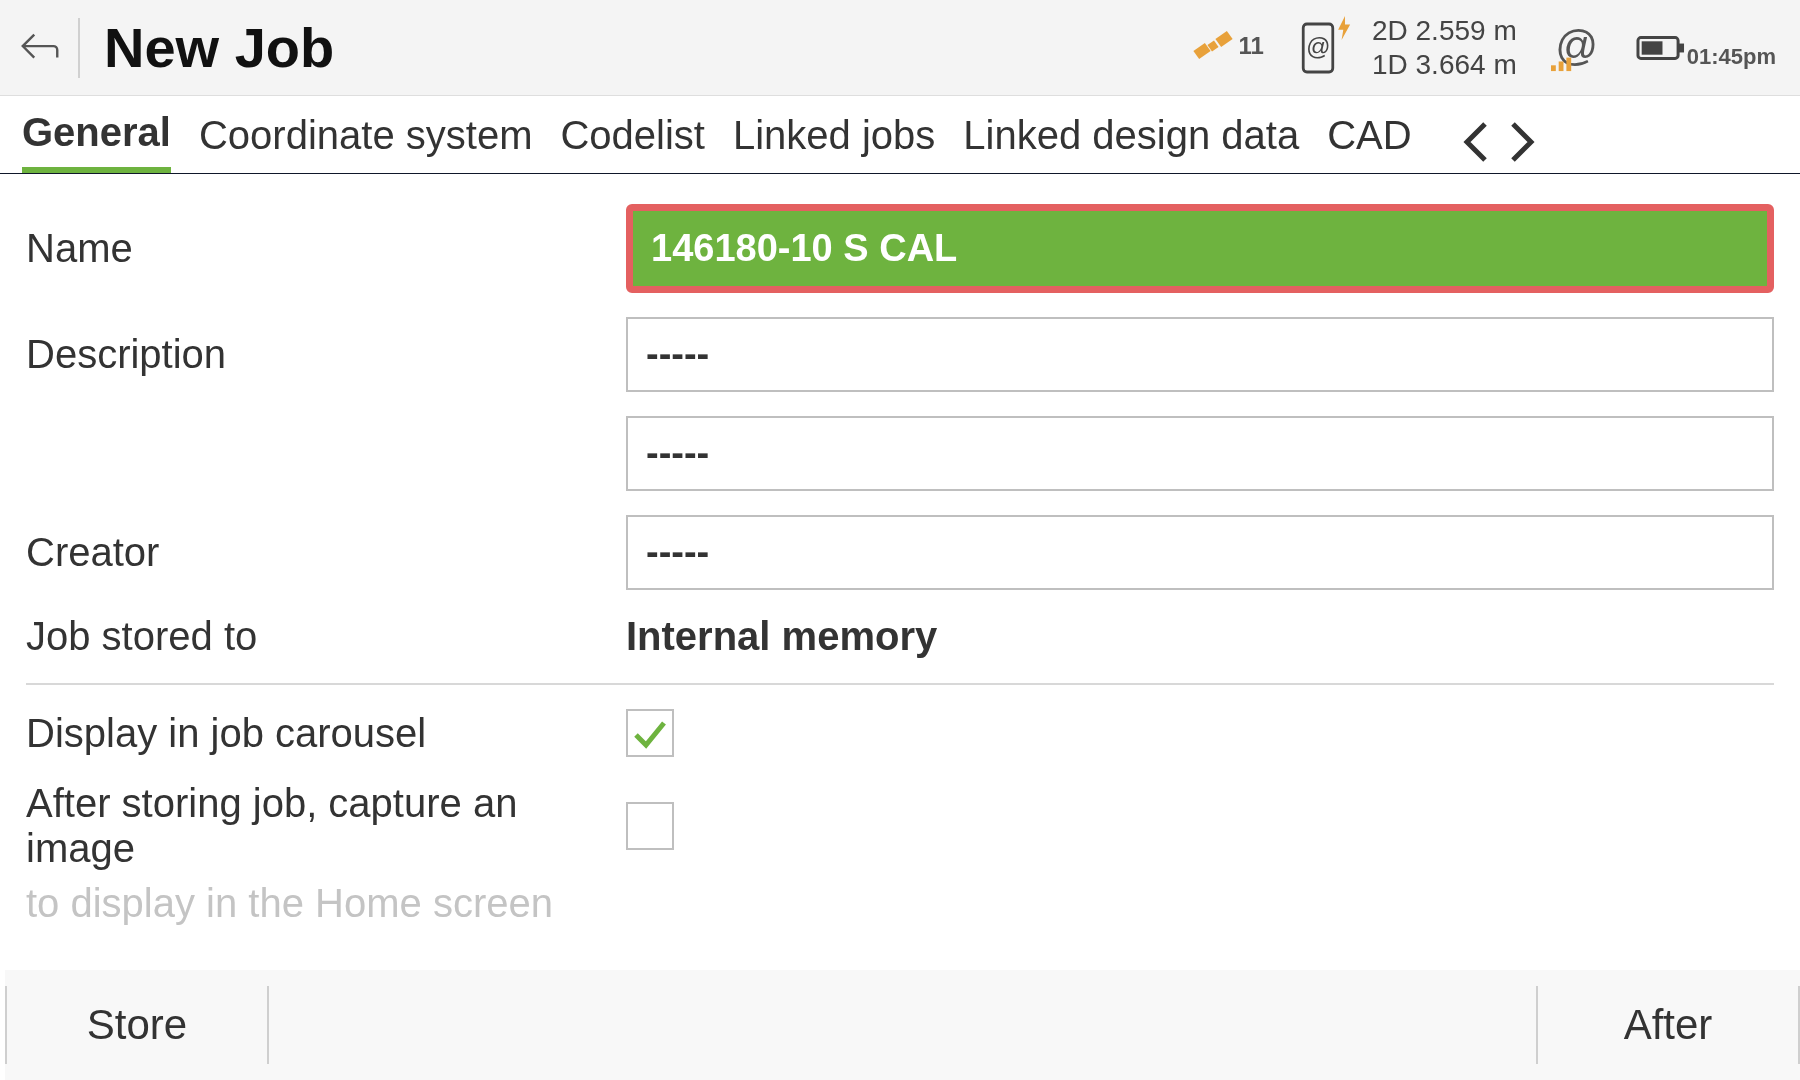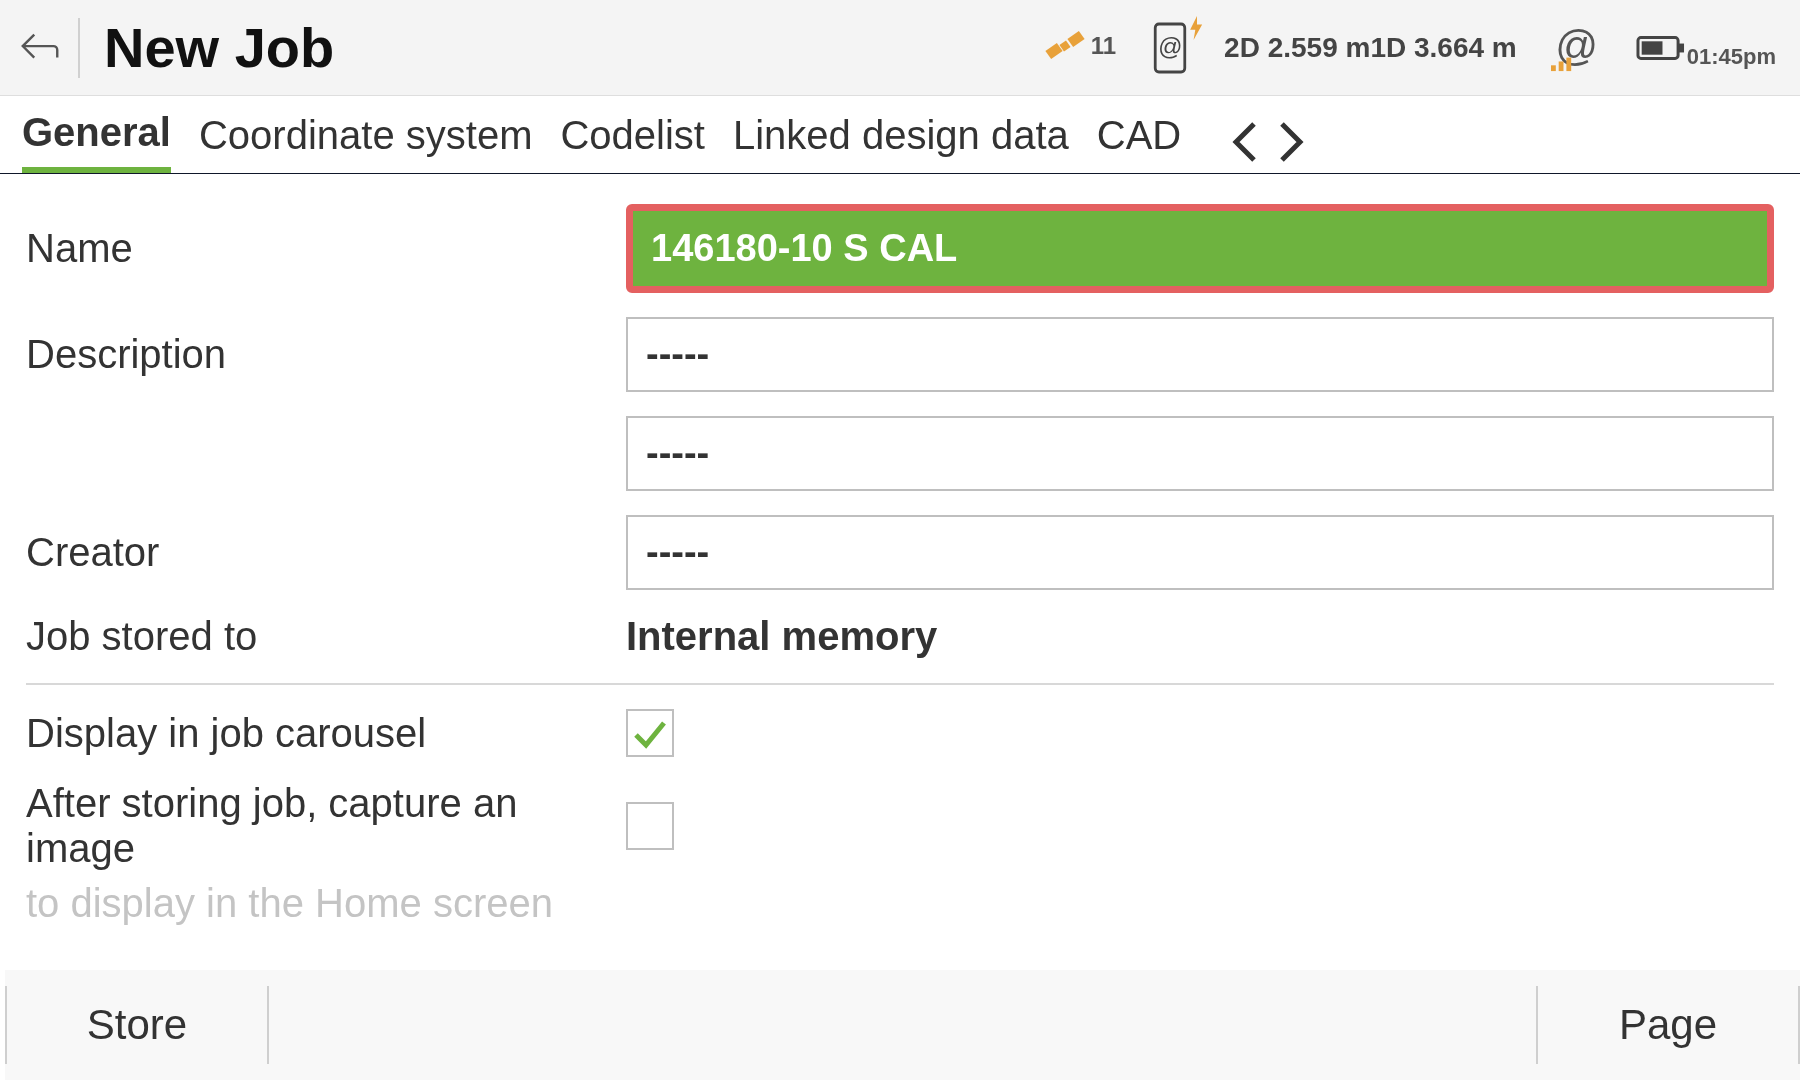--- a/index.html
+++ b/index.html
@@ -29,21 +29,21 @@
   }
   .back-btn svg { width: 46px; height: 46px; stroke: #555; stroke-width: 2.5; fill: none; }
   .title-sep { width: 2px; height: 60px; background: #d0d0d0; margin: 0 24px 0 10px; }
   .page-title { font-size: 56px; font-weight: 700; color: #111; flex: 0 0 auto; }
   .header-spacer { flex: 1; }
 
   .status-cluster { display: flex; align-items: center; gap: 30px; margin-right: 6px; }
   .status-item { display: flex; flex-direction: row; align-items: center; color: #444; font-size: 24px; font-weight: 600; }
   .status-item svg { width: 52px; height: 52px; }
   .sat-count { margin-top: -4px; color: #555; }
-  .accuracy-block { display: flex; flex-direction: row; justify-content: center; font-size: 28px; font-weight: 700; color: #444; line-height: 1.2; }
+  .accuracy-block { display: flex; flex-direction: column; justify-content: center; font-size: 28px; font-weight: 400; color: #444; line-height: 1.2; }
   .icon-col { display: flex; align-items: center; }
   .clock-text { font-size: 22px; font-weight: 700; color: #555; margin-top: 19px; }
 
   
   .tabstrip {
     display: flex;
     align-items: center;
     padding: 14px 22px 0 22px;
     gap: 28px;
     font-size: 40px;
@@ -199,20 +199,21 @@
       <span class="clock-text">01:45pm</span>
     </div>
 
   </div>
 </div>
 
 <div class="tabstrip">
   <div class="tab active">General</div>
   <div class="tab">Coordinate system</div>
   <div class="tab">Codelist</div>
+  <div class="tab">Linked jobs</div>
   <div class="tab">Linked design data</div>
   <div class="tab">CAD</div>
   <div class="tab-arrows">
     <svg viewBox="0 0 30 44">
         <polyline points="24,4 6,22 24,40"></polyline>
       </svg>
     <svg viewBox="0 0 30 44">
         <polyline points="6,4 24,22 6,40"></polyline>
       </svg>
   </div>
@@ -283,16 +284,16 @@
 
 <div class="footer">
   <div class="footer-sep"></div>
   <div class="footer-cell" style="flex:0 0 260px">
     <span>Store</span>
   </div>
   <div class="footer-sep"></div>
   <div class="footer-blank"></div>
   <div class="footer-sep"></div>
   <div class="footer-cell" style="flex:0 0 260px">
-    <span>Page</span>
+    <span>After</span>
   </div>
   <div class="footer-sep"></div>
 </div>
 
 </body></html>

